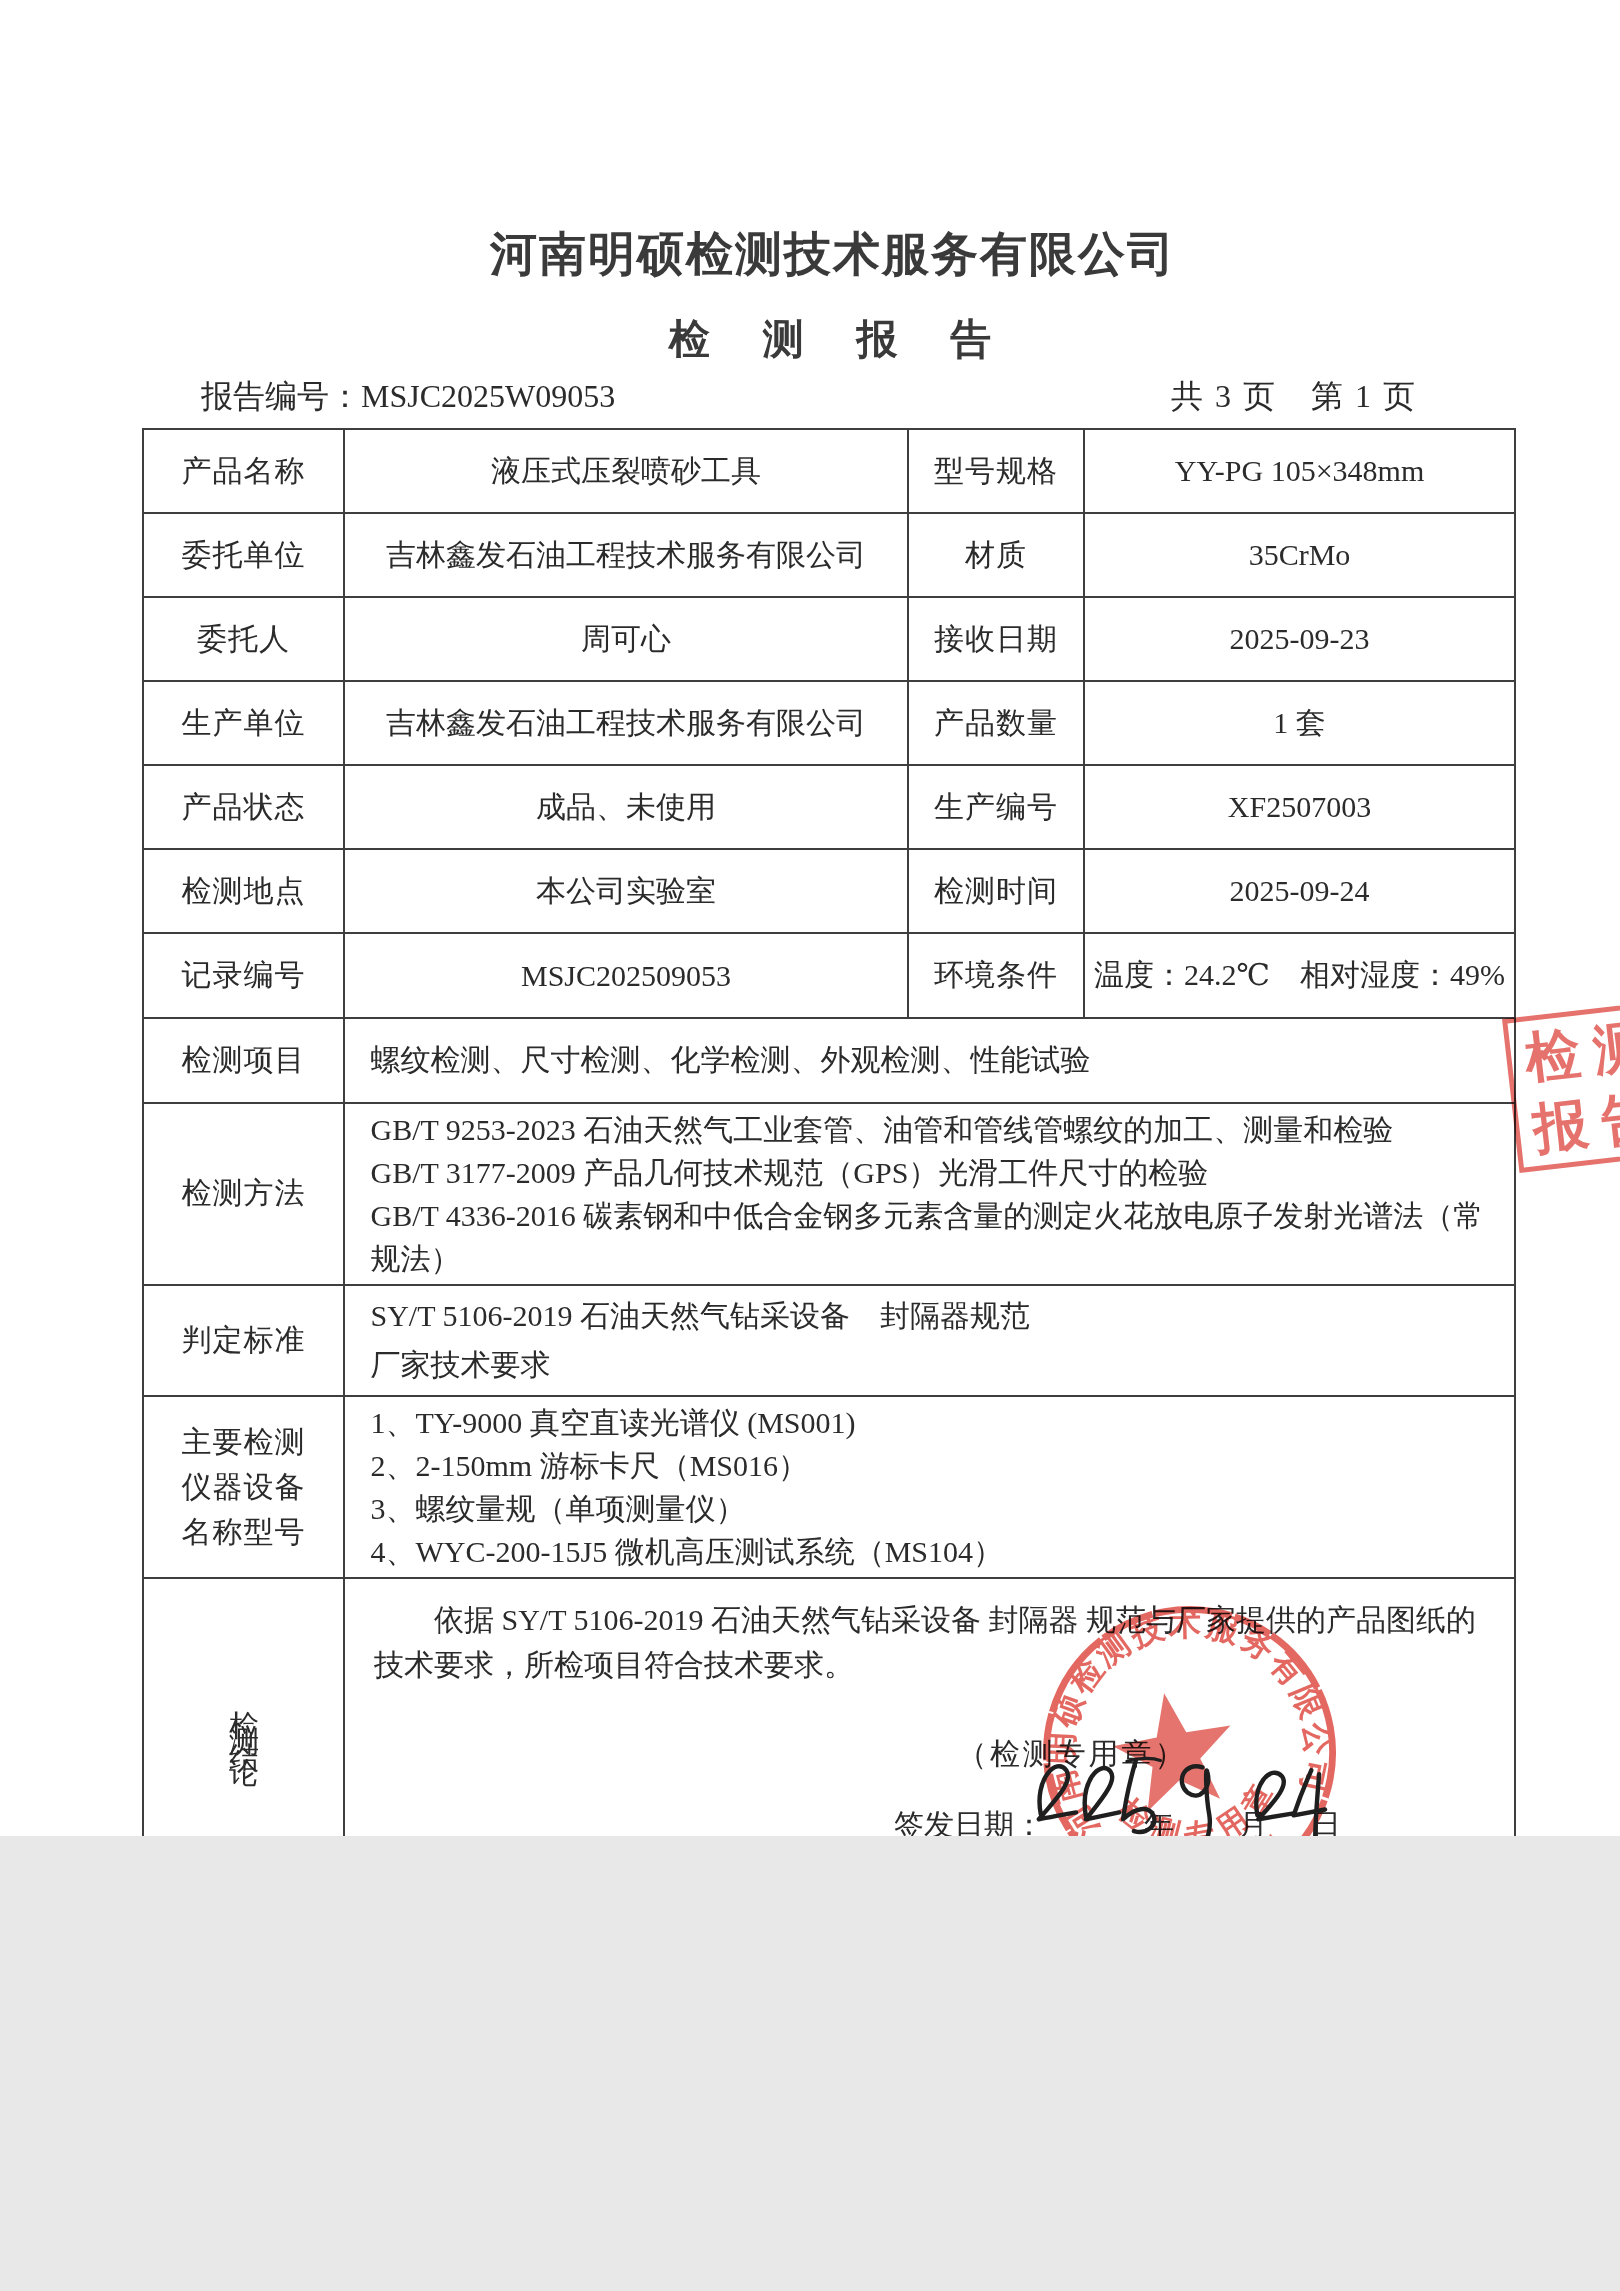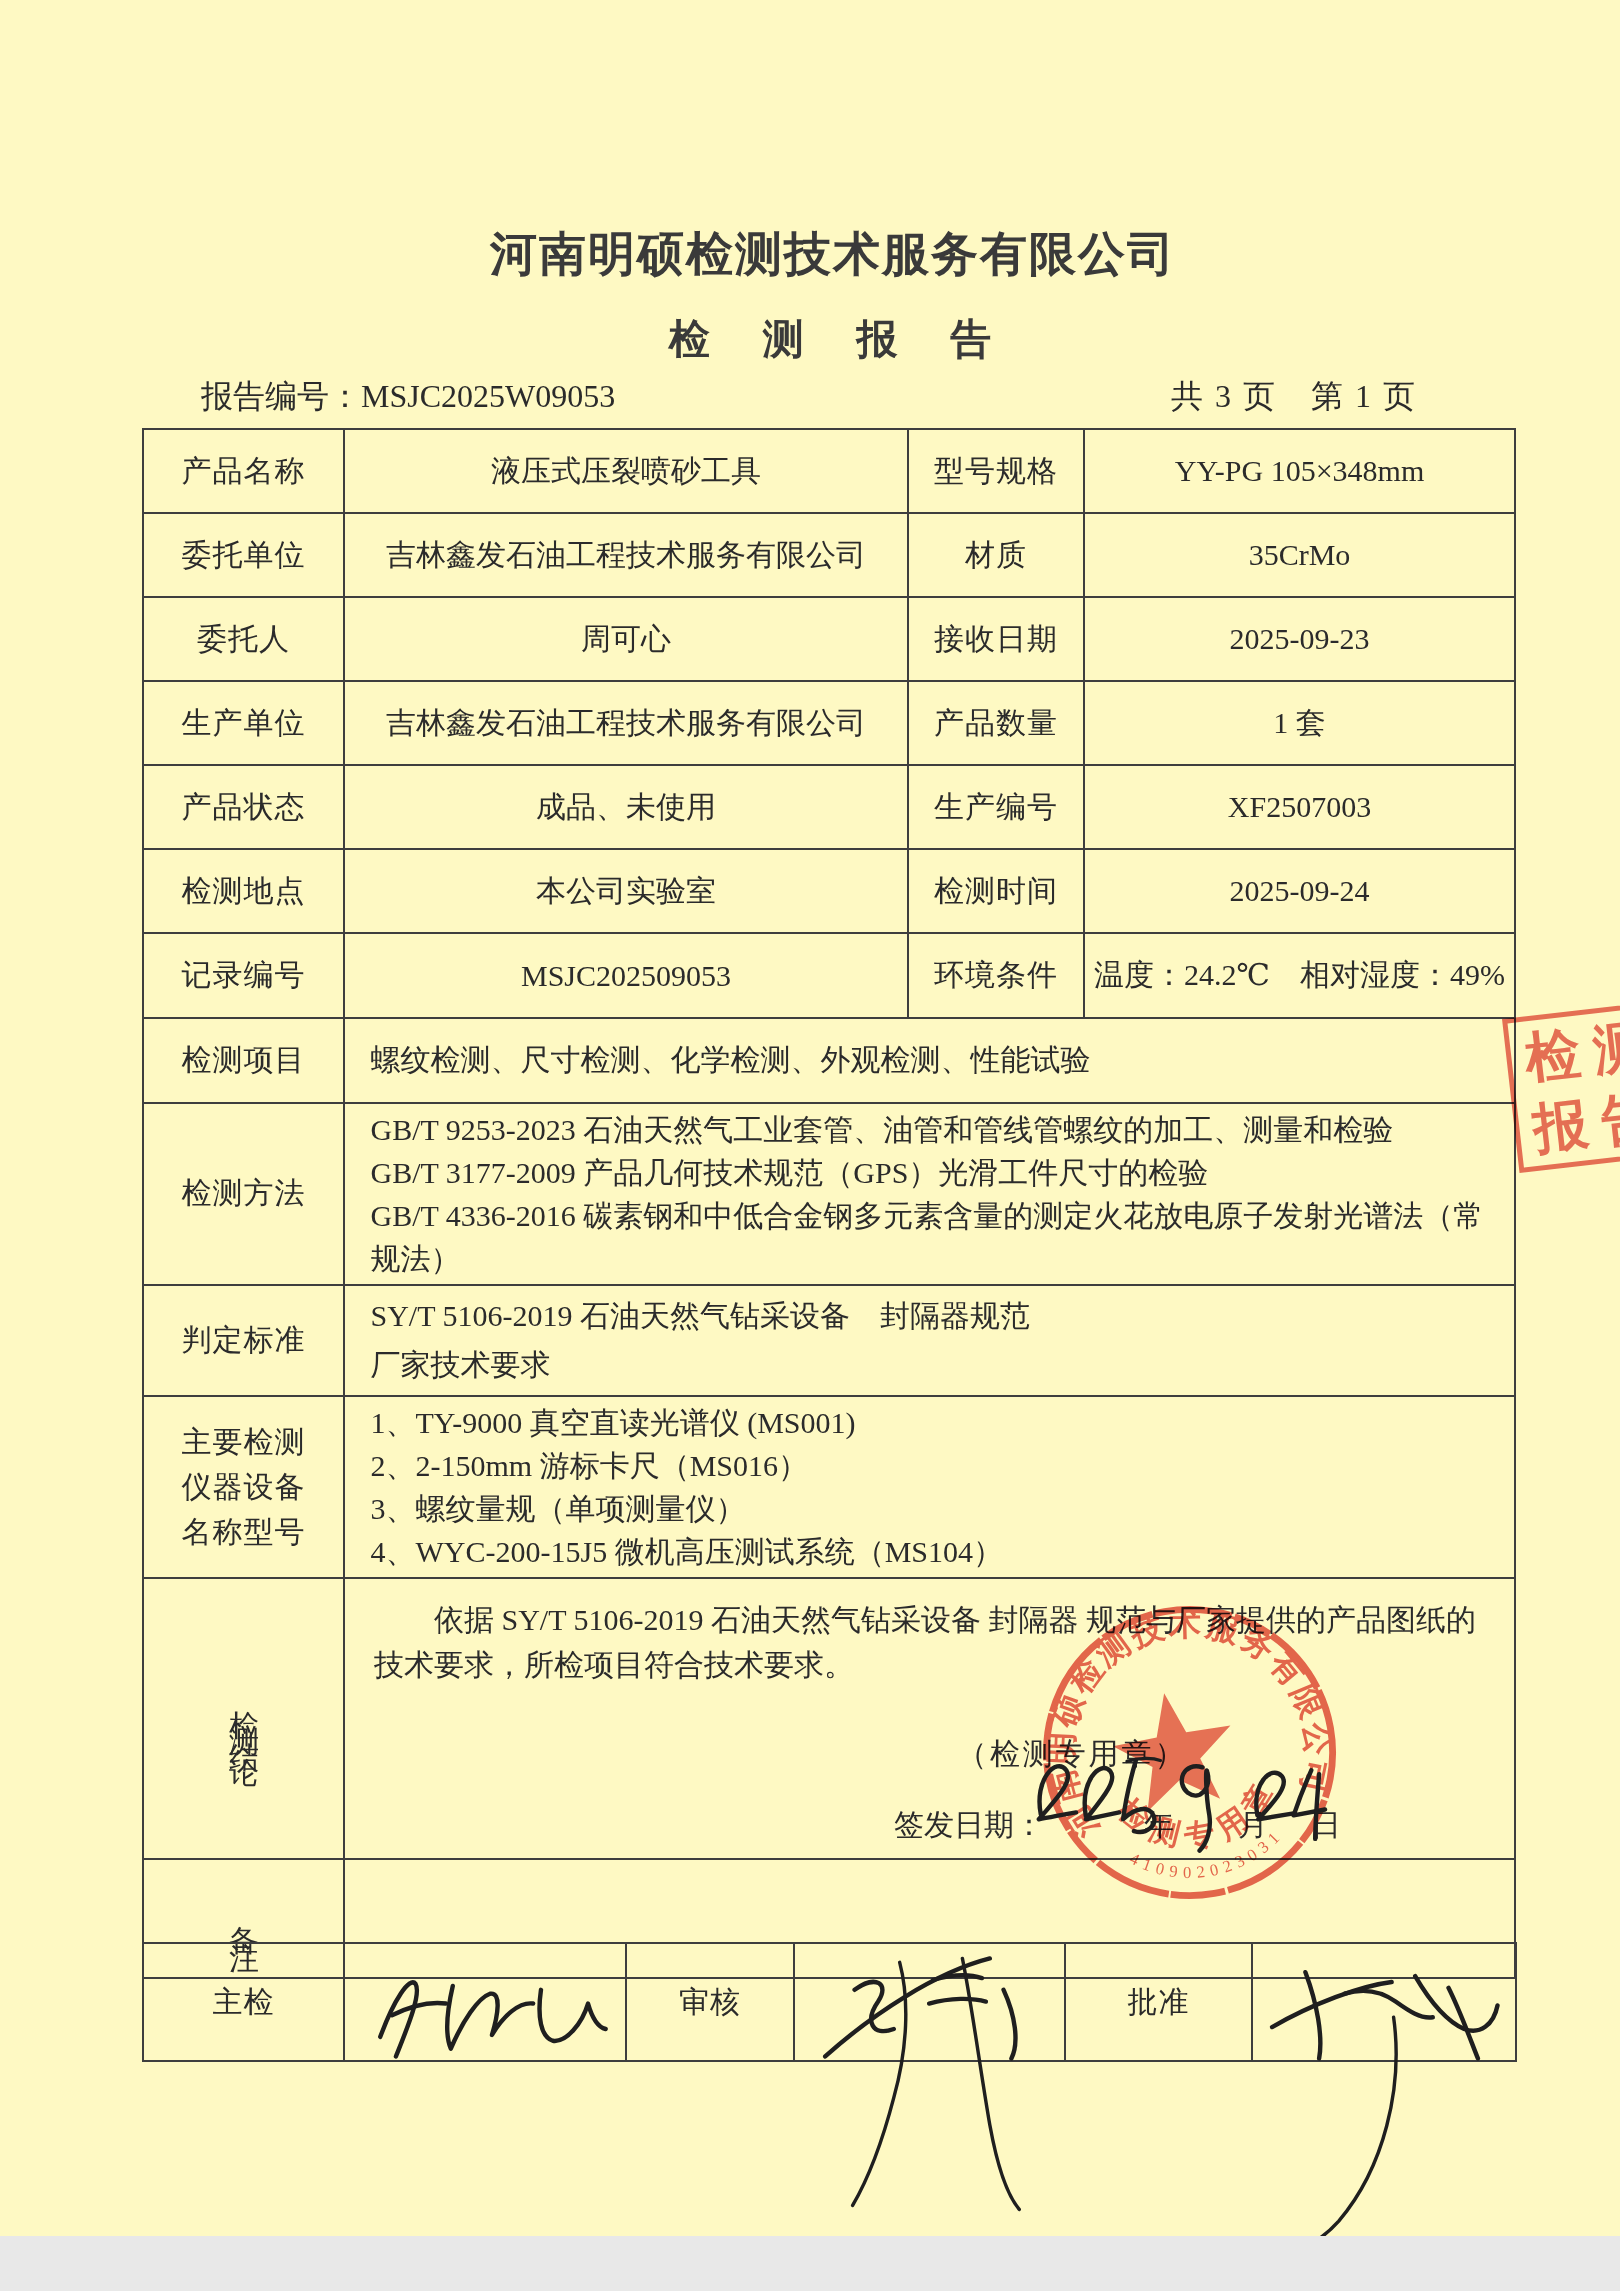--- a/index.html
+++ b/index.html
@@ -1,18 +1,18 @@
 <!DOCTYPE html>
 <html><head>
 <meta charset="utf-8">
 <style>
   html,body{margin:0;padding:0;background:#e8e8e8;}
   .page{
-    position:relative;width:1620px;height:2236px;margin:0 auto;
-    background:#fef9c3;overflow:hidden;
+    position:relative;width:1620px;height:1836px;margin:0 auto;
+    background:#ffffff;overflow:hidden;
     font-family:"Liberation Serif","DejaVu Serif",serif;
     color:#2b2b2b;
   }
   
   .company-title{
     position:absolute;left:142px;top:223px;width:1382px;
     text-align:center;font-size:47px;font-weight:600;letter-spacing:2px;
     color:#3a3a3a;
   }
   .report-title{

